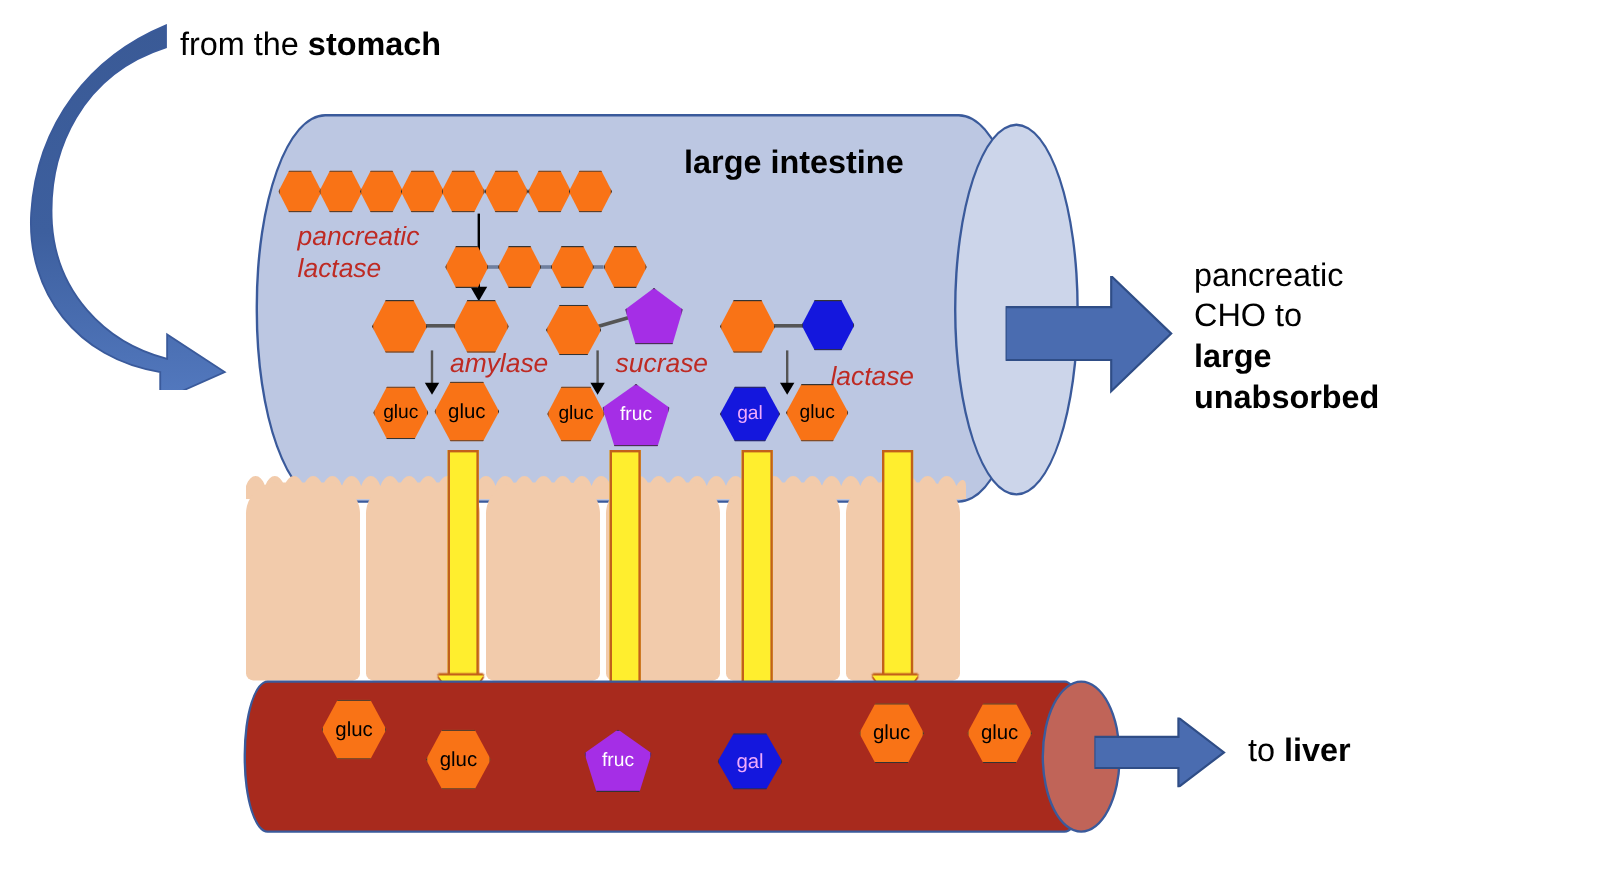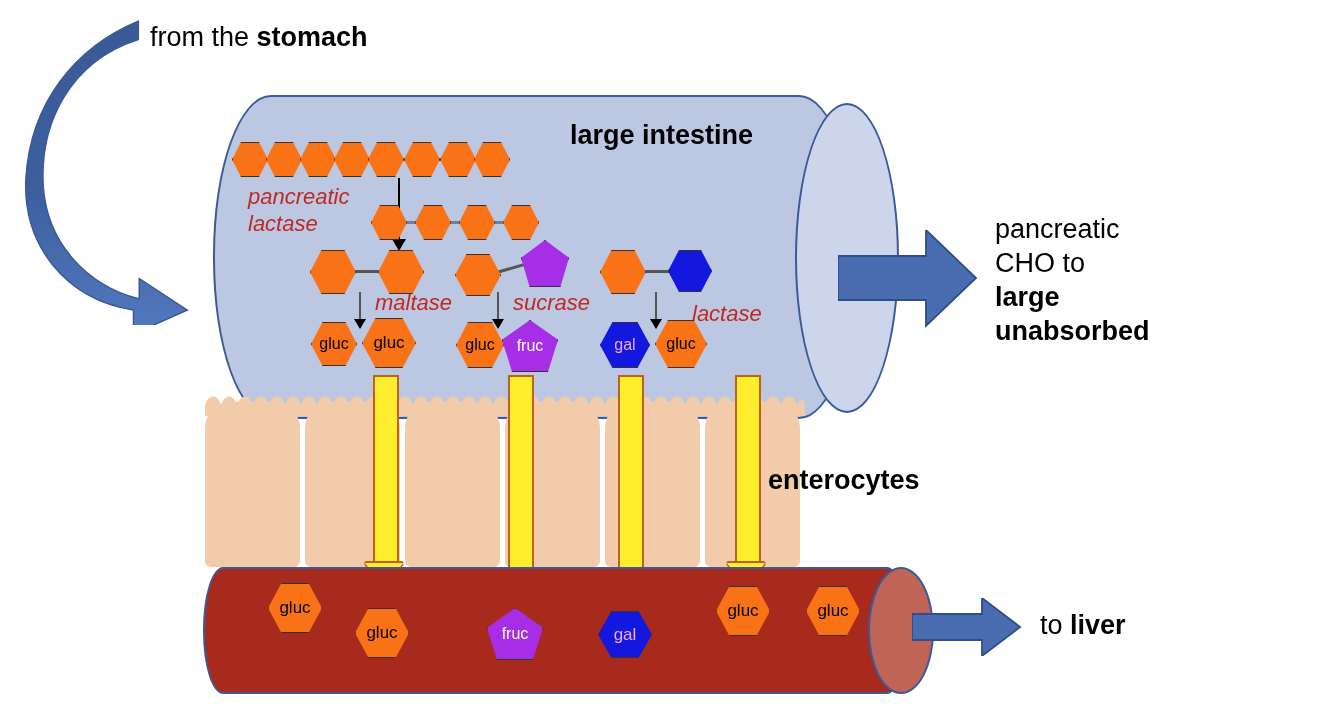--- a/index.html
+++ b/index.html
@@ -130,21 +130,21 @@
     <div class="pent" style="left:66px;top:-10px;width:46px;height:45px;"></div>
   </div>
 
   <div class="abs" style="left:600px;top:250px;">
     <div class="bond dark" style="left:40px;top:20px;width:32px;"></div>
     <div class="hex" style="left:0px;top:0px;width:44px;height:42px;"></div>
     <div class="hex blue" style="left:68px;top:0px;width:42px;height:40px;"></div>
   </div>
 
   <div class="barrow thin" style="left:359px;top:292px;height:28px;"></div>
-  <div class="enzyme" style="left:375px;top:289px;">maltase</div>
+  <div class="enzyme" style="left:375px;top:289px;">amylase</div>
 
   <div class="barrow thin" style="left:497px;top:292px;height:28px;"></div>
   <div class="enzyme" style="left:513px;top:289px;">sucrase</div>
 
   <div class="barrow thin" style="left:655px;top:292px;height:28px;"></div>
   <div class="enzyme" style="left:692px;top:289px;margin-top:11px;">lactase</div>
 
   <div class="hex" style="left:311px;top:322px;width:44px;height:42px;font-size:16px;">gluc</div>
   <div class="hex" style="left:362px;top:318px;width:52px;height:48px;font-size:17px;">gluc</div>
 
@@ -169,21 +169,20 @@
         C580,2 588,2 592,14 C596,6 600,8 600,14 L600,26 Z"></path>
     </svg>
     <div class="cell" style="left:0px;"></div>
     <div class="cell" style="left:100px;"></div>
     <div class="cell" style="left:200px;"></div>
     <div class="cell" style="left:300px;"></div>
     <div class="cell" style="left:400px;"></div>
     <div class="cell" style="left:500px;"></div>
   </div>
 
-  <div class="label bold" style="left:768px;top:463px;">enterocytes</div>
 
   <div class="yarrow" style="left:373px;top:375px;height:192px;"></div>
   <div class="yhead" style="left:365px;top:563px;"></div>
 
   <div class="yarrow" style="left:508px;top:375px;height:212px;"></div>
   <div class="yhead" style="left:500px;top:583px;"></div>
 
   <div class="yarrow" style="left:618px;top:375px;height:212px;"></div>
   <div class="yhead" style="left:610px;top:583px;"></div>
 

